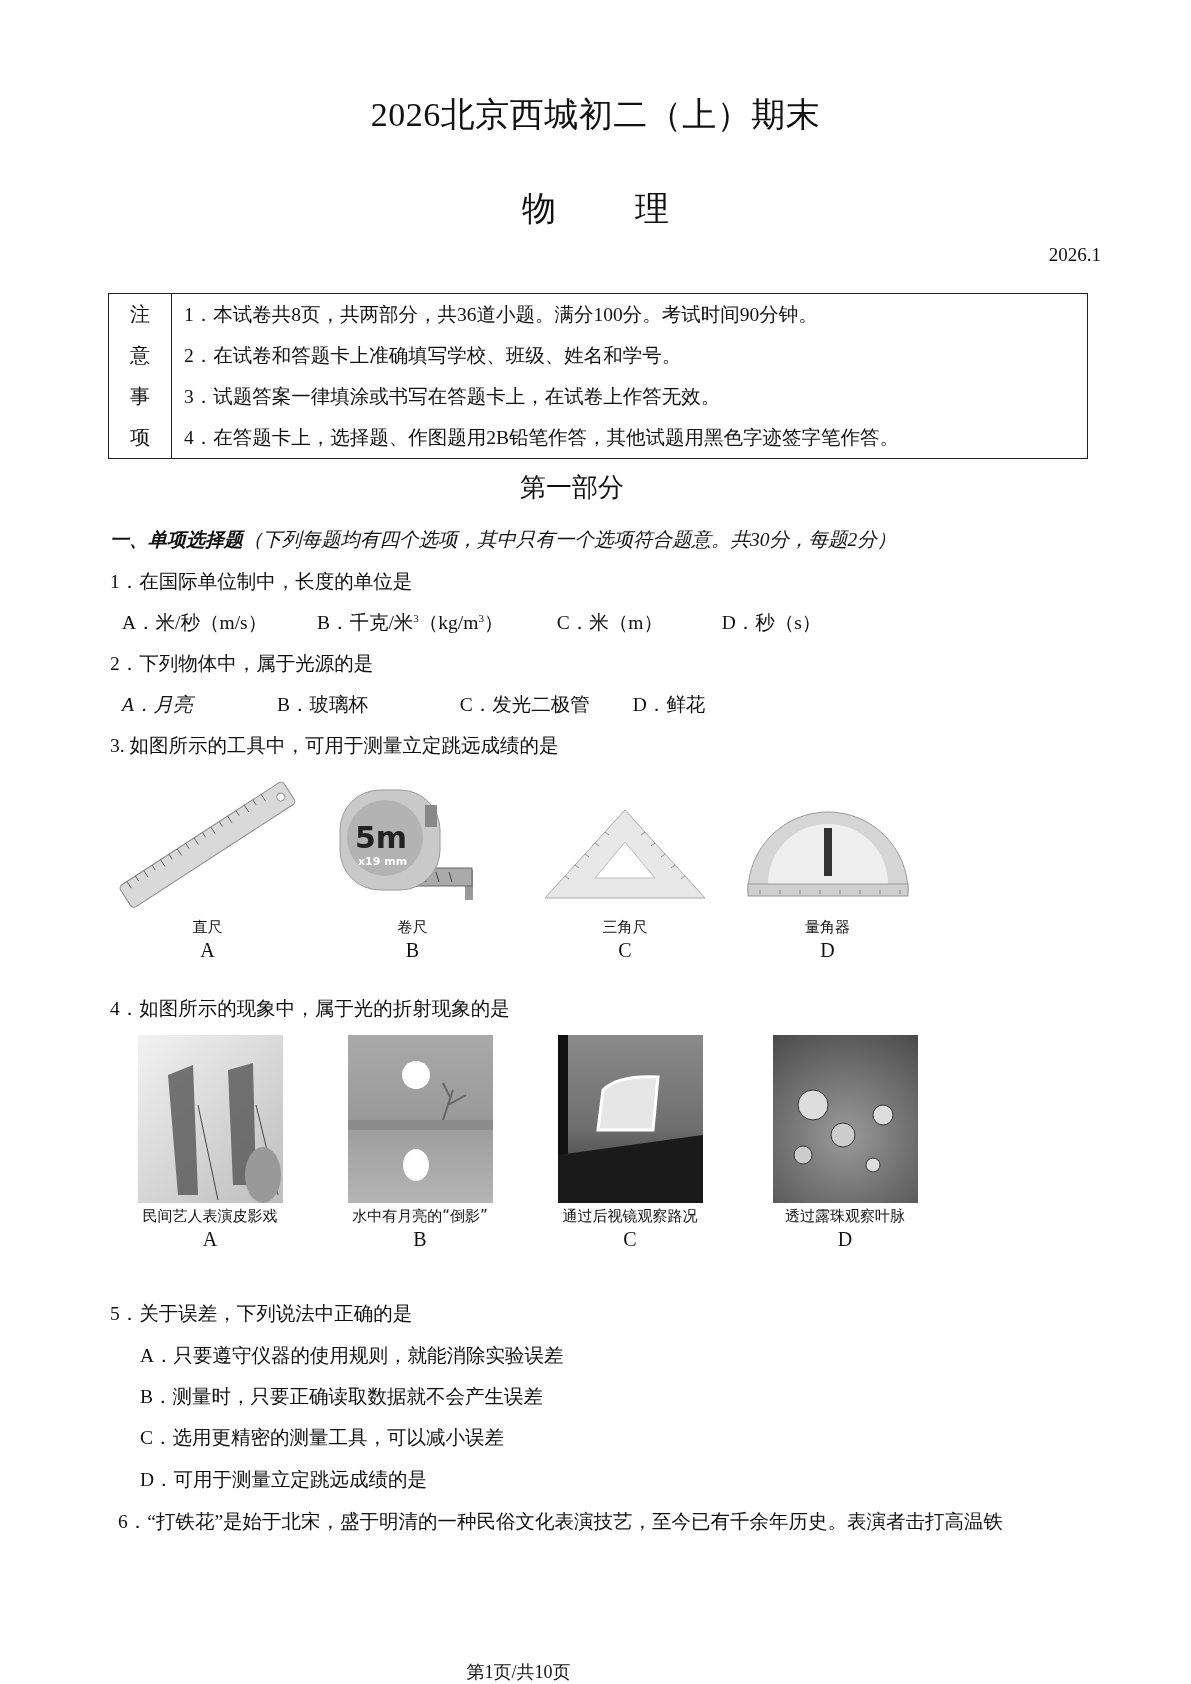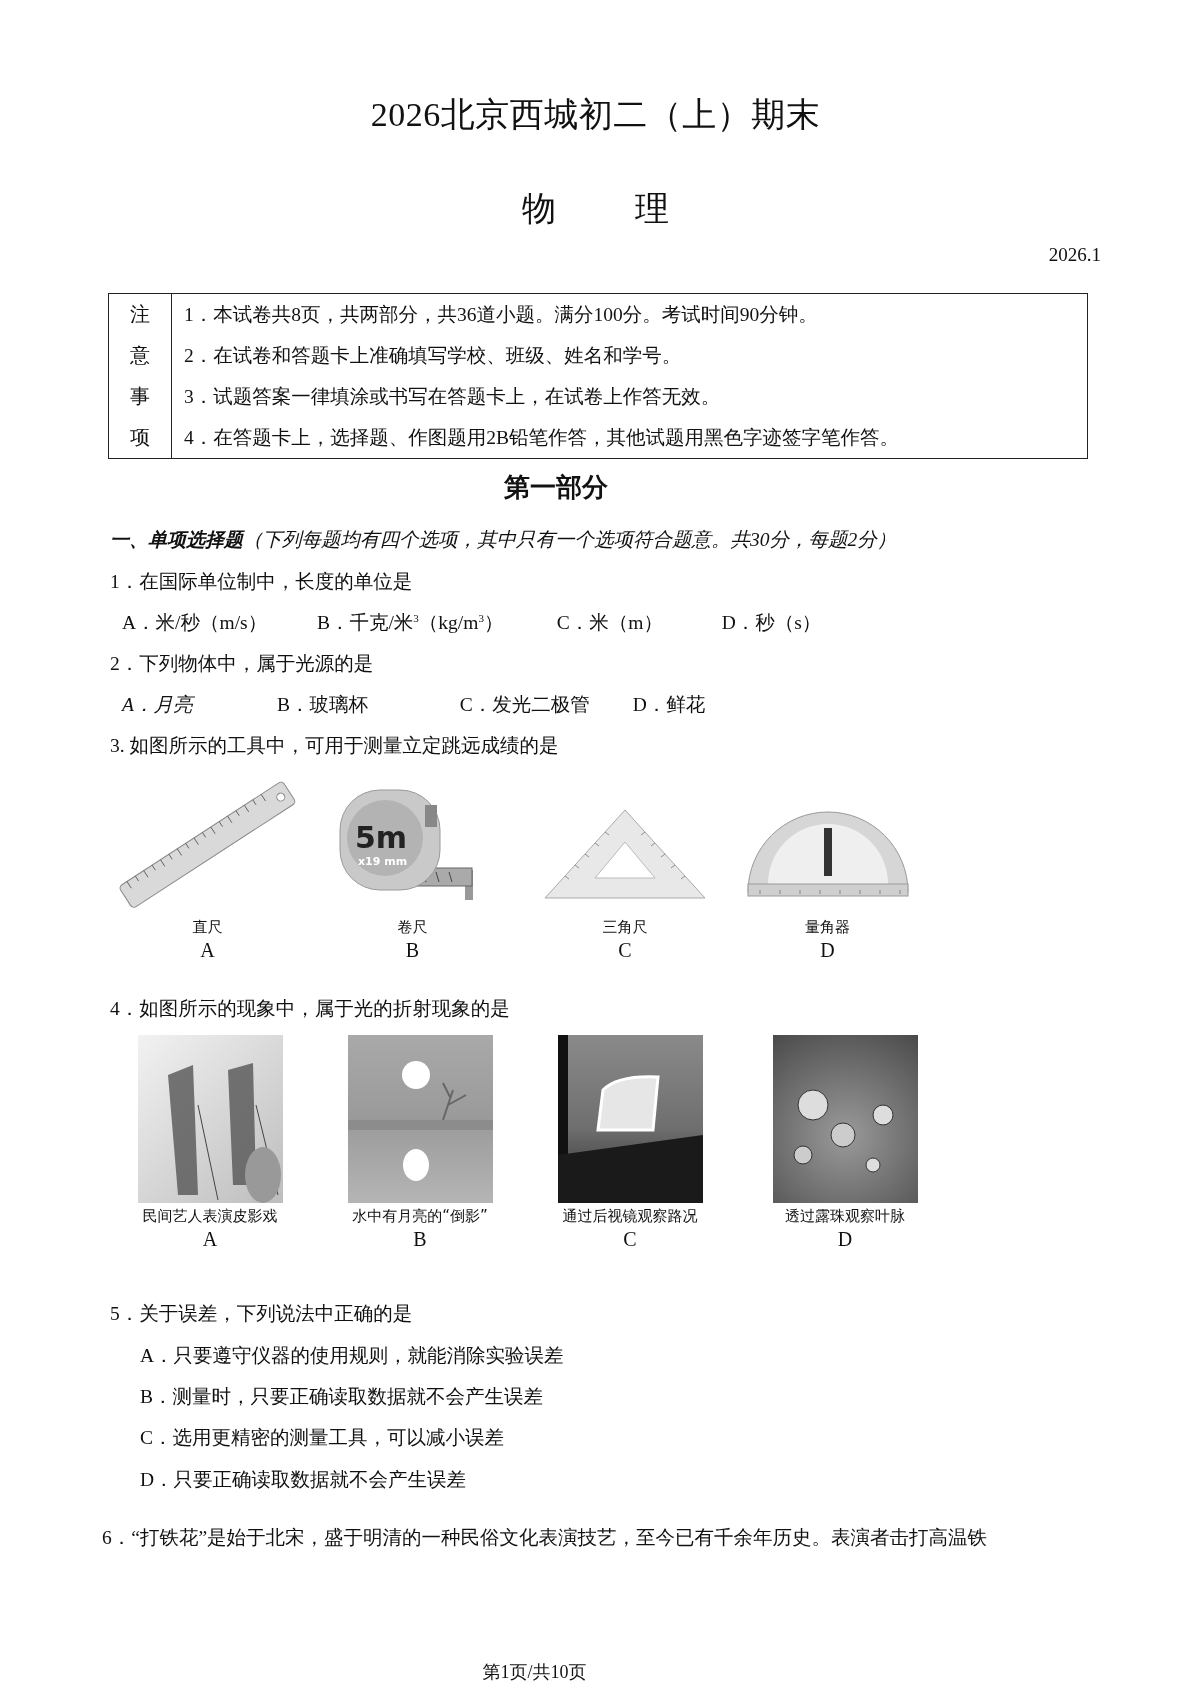--- a/index.html
+++ b/index.html
@@ -8,30 +8,30 @@
   .title { left:0; width:1191px; top:92px; text-align:center; font-family:Liberation Serif, serif; font-size:34px; letter-spacing:0.5px; }
   .subject { left:0; width:1191px; top:162px; text-align:center; font-family:"DejaVu Sans","Liberation Sans",sans-serif; font-size:34px;margin-top:24px; }
   .subject span { display:inline-block; margin:0 34px; }
   .date { right:90px; top:244px; font-size:19px; }
   table.notice { position:absolute; left:108px; top:293px; width:980px; border-collapse:collapse; font-size:19.5px; }
   table.notice td { border:1px solid #222; }
   .nt-left { width:62px; text-align:center; vertical-align:top; padding:0; }
   .nt-left div { height:41px; line-height:41px; font-family:"DejaVu Sans",sans-serif; font-size:20px; }
   .nt-right { padding:0 0 0 12px; vertical-align:top; }
   .nt-right div { height:41px; line-height:41px; white-space:nowrap; }
-  .part { left:0; width:1112px; top:470px; text-align:center; font-family:"DejaVu Sans",sans-serif; font-size:26px; font-weight:bold; }
+  .part { left:16px; width:1112px; top:470px; text-align:center; font-family:"DejaVu Sans",sans-serif; font-size:26px; font-weight:normal; }
   .line { left:110px; font-size:19.5px; white-space:nowrap; }
   .bold { font-family:"DejaVu Sans",sans-serif; font-weight:bold; font-size:19px; }
   .opt { display:inline-block; }
   sup { font-size:11px; }
   .fig { position:absolute; text-align:center; }
   .fig .cap { font-family:"DejaVu Sans",sans-serif; font-size:15px; margin-top:4px; }
   .fig .letter { font-size:20px; margin-top:2px; }
   .photo { background:#bbb; position:relative; overflow:hidden; }
-  .footer { left:16px; width:1037px; top:1660px; text-align:center; font-size:18px; }
+  .footer { left:0; width:1037px; top:1660px; text-align:center; font-size:18px; }
 </style>
 </head>
 <body>
 
 <div class="abs title">2026北京西城初二（上）期末</div>
 <div class="abs subject">
   <span>物</span>
   <span>理</span>
 </div>
 <div class="abs date">2026.1</div>
@@ -223,17 +223,17 @@
     </svg>
   </div>
   <div class="cap">透过露珠观察叶脉</div>
   <div class="letter">D</div>
 </div>
 
 <div class="abs line" style="top:1300px;">5．关于误差，下列说法中正确的是</div>
 <div class="abs line" style="top:1342px; left:140px;">A．只要遵守仪器的使用规则，就能消除实验误差</div>
 <div class="abs line" style="top:1383px; left:140px;">B．测量时，只要正确读取数据就不会产生误差</div>
 <div class="abs line" style="top:1424px; left:140px;">C．选用更精密的测量工具，可以减小误差</div>
-<div class="abs line" style="top:1466px; left:140px;">D．只要正确读取数据就不会产生误差</div>
-
-<div class="abs line" style="top:1508px; left:102px;margin-top:16px;">6．“打铁花”是始于北宋，盛于明清的一种民俗文化表演技艺，至今已有千余年历史。表演者击打高温铁</div>
+<div class="abs line" style="top:1466px; left:140px;">D．可用于测量立定跳远成绩的是</div>
+
+<div class="abs line" style="top:1508px; left:118px;">6．“打铁花”是始于北宋，盛于明清的一种民俗文化表演技艺，至今已有千余年历史。表演者击打高温铁</div>
 
 <div class="abs footer">第1页/共10页</div>
 
 </body></html>

